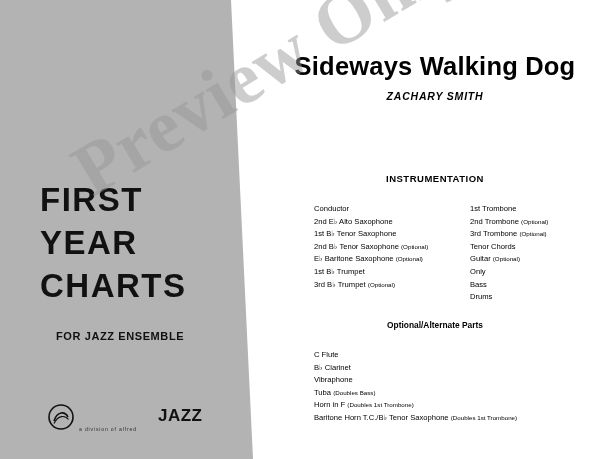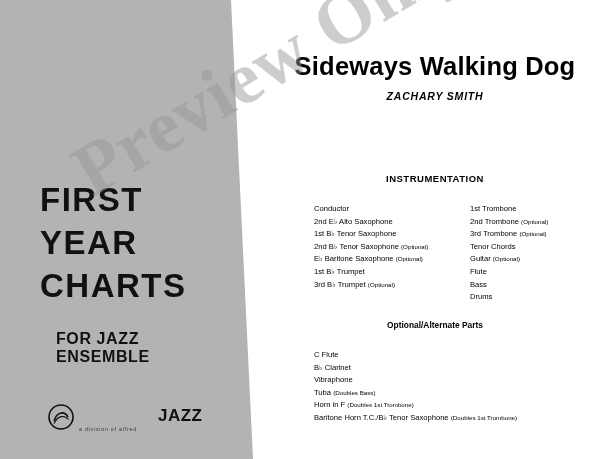--- a/index.html
+++ b/index.html
@@ -56,21 +56,21 @@
     display: block;
     white-space: nowrap;
   }
   .for-jazz {
     position: absolute;
     left: 56px;
     top: 330px;
     width: 180px;
     color: #111111;
     font-weight: bold;
-    font-size: 16px;
+    font-size: 11px;
     letter-spacing: 0.6px;
   }
   
   .logo-wrap {
     position: absolute;
     left: 48px;
     top: 404px;
     width: 180px;
     height: 38px;
   }
@@ -254,21 +254,21 @@
       <div class="instr-item"><span>1st B♭ Trumpet</span> <span class="qual"></span></div>
       <div class="instr-item"><span>3rd B♭ Trumpet</span> <span class="qual">(Optional)</span></div>
     </div>
 
     <div class="instr-col">
       <div class="instr-item"><span>1st Trombone</span> <span class="qual"></span></div>
       <div class="instr-item"><span>2nd Trombone</span> <span class="qual">(Optional)</span></div>
       <div class="instr-item"><span>3rd Trombone</span> <span class="qual">(Optional)</span></div>
       <div class="instr-item"><span>Tenor Chords</span> <span class="qual"></span></div>
       <div class="instr-item"><span>Guitar</span> <span class="qual">(Optional)</span></div>
-      <div class="instr-item"><span>Flute</span> <span class="qual"></span></div>
+      <div class="instr-item"><span>Only</span> <span class="qual"></span></div>
       <div class="instr-item"><span>Bass</span> <span class="qual"></span></div>
       <div class="instr-item"><span>Drums</span> <span class="qual"></span></div>
     </div>
   </div>
 
   <div class="alt-heading">Optional/Alternate Parts</div>
 
   <div class="alt-list">
     <div class="alt-item"><span>C Flute</span> <span class="qual"></span></div>
     <div class="alt-item"><span>B♭ Clarinet</span> <span class="qual"></span></div>

